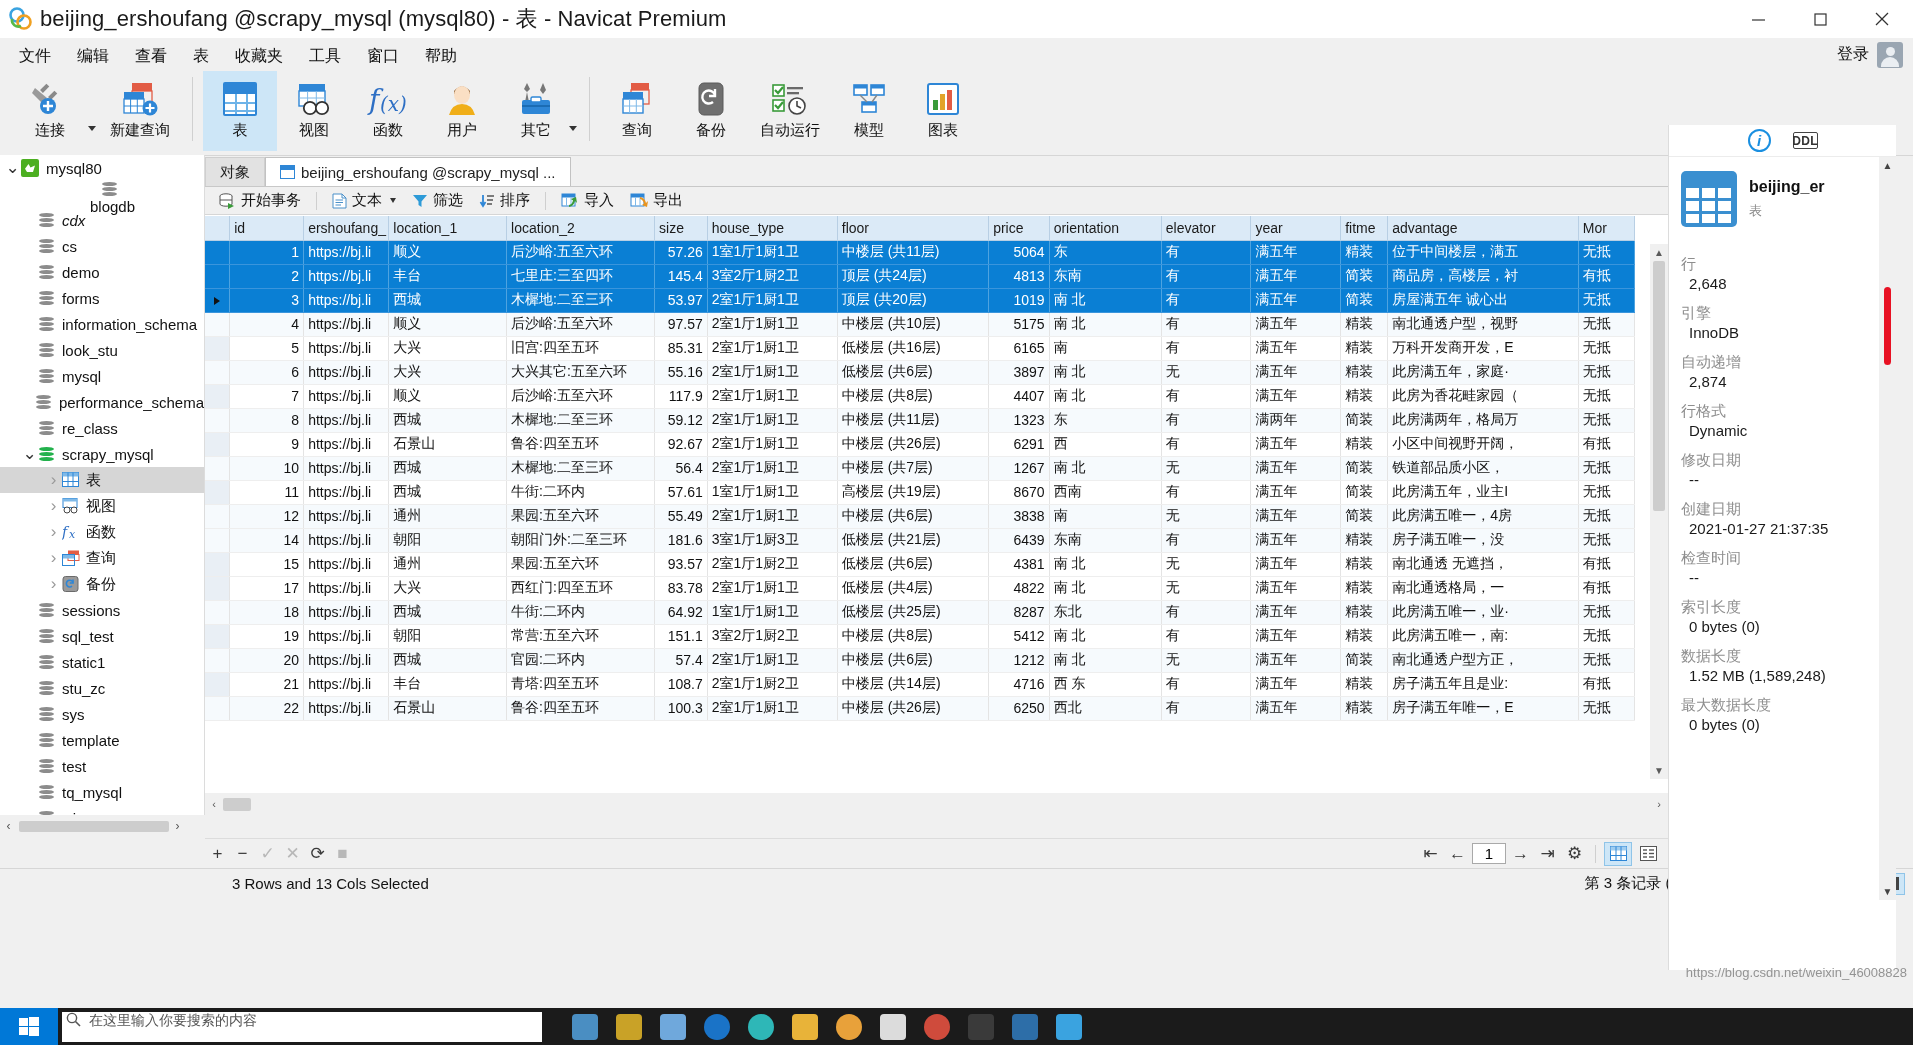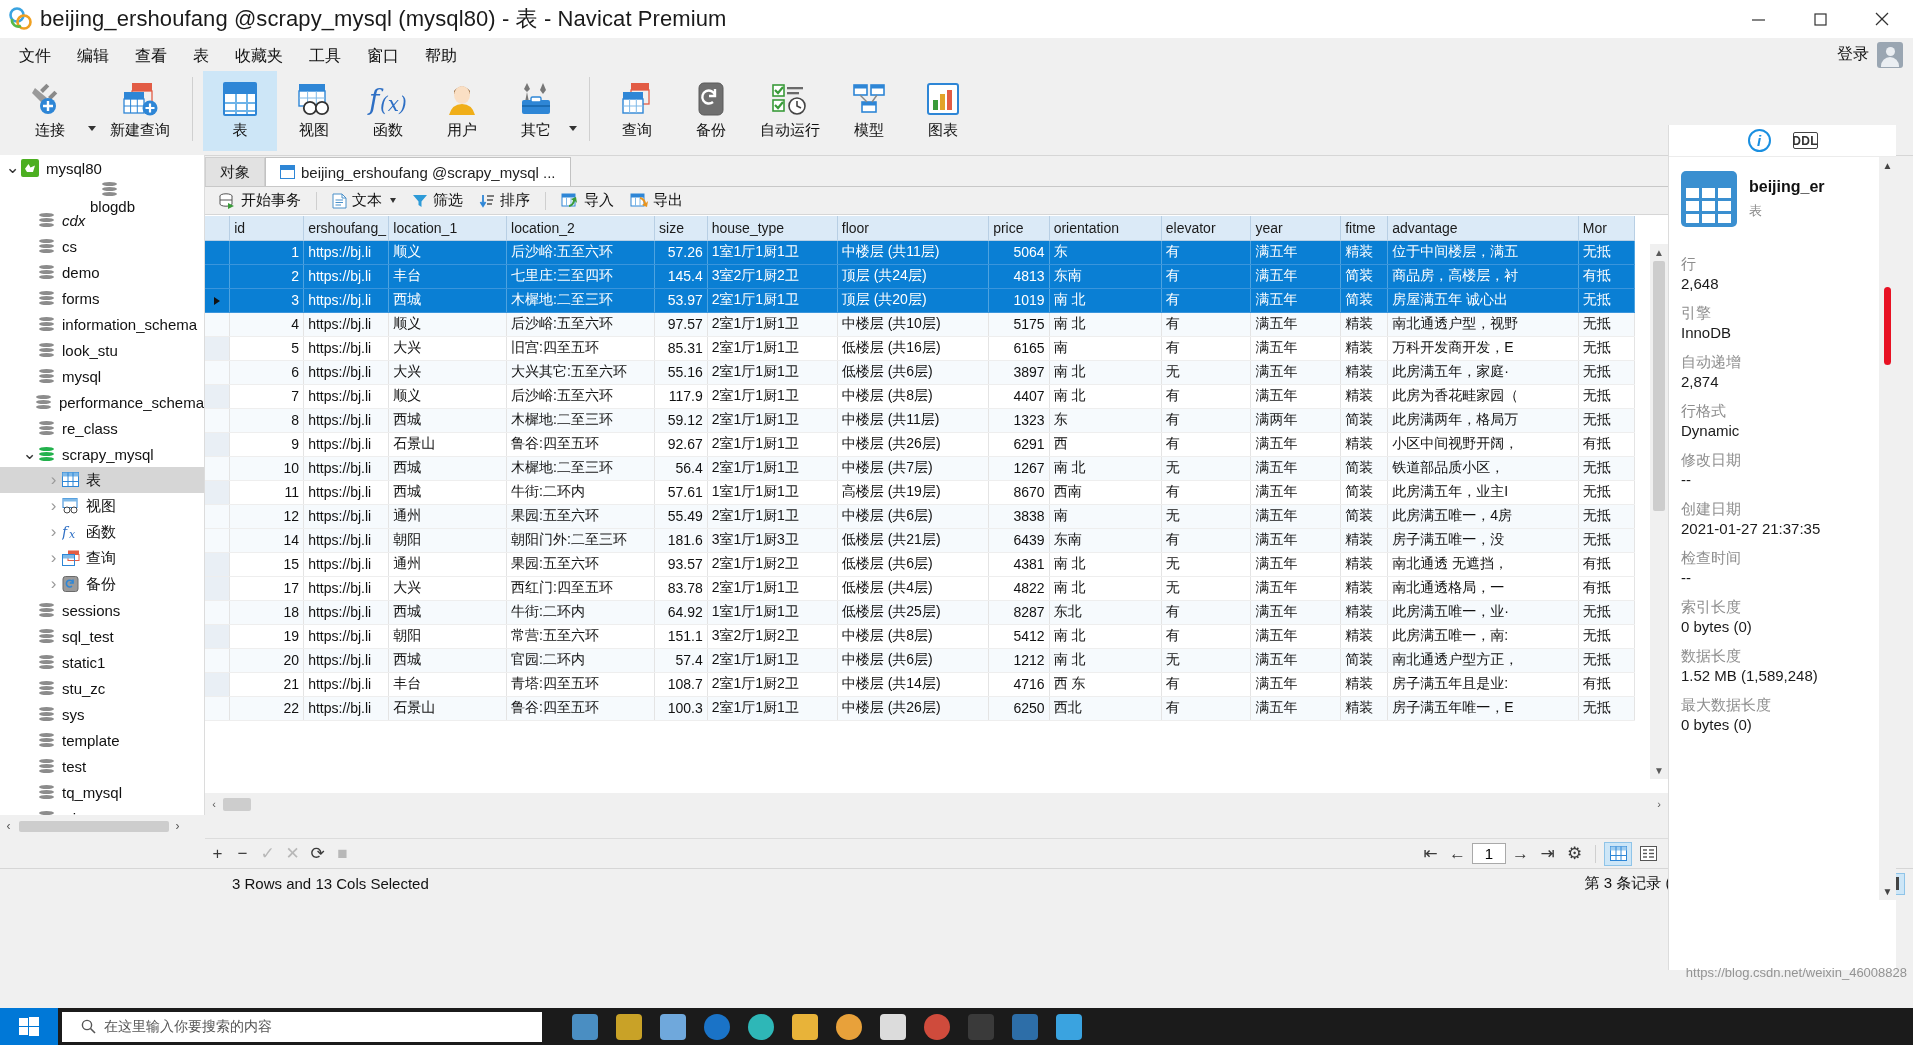--- a/index.html
+++ b/index.html
@@ -161,30 +161,30 @@
             display:flex;align-items:center;justify-content:center;font-size:15px;font-style:italic;font-weight:bold;}
   .ip-tab-ddl{width:25px;height:17px;border:1.5px solid #444;border-radius:2px;display:flex;align-items:center;
             justify-content:center;font-size:12px;font-weight:bold;color:#333;letter-spacing:0.3px;}
   .ip-head{display:flex;align-items:center;padding:14px 0 6px 12px;gap:12px;}
   .ip-bigico{width:56px;height:56px;border-radius:5px;background:#3a8fd0;position:relative;overflow:hidden;flex:0 0 auto;}
   .ip-bigico .cell{position:absolute;background:#fff;}
   .ip-title{font-size:16px;font-weight:bold;color:#111;white-space:nowrap;overflow:hidden;}
   .ip-sub{font-size:13px;color:#8a8a8a;margin-top:6px;}
   .ip-rows{padding:10px 0 0 12px;}
   .ip-k{font-size:15px;color:#8e8e8e;margin-top:12px;}
-  .ip-v{font-size:15px;color:#1a1a1a;margin-top:1px;}
+  .ip-v{font-size:15px;color:#1a1a1a;margin-top:1px;margin-left:8px;}
   .ip-vscroll{position:absolute;right:0;top:32px;width:17px;bottom:70px;background:#f0f0f0;}
   .ipv-arrow{height:17px;display:flex;align-items:center;justify-content:center;color:#444;font-size:10px;}
   .ipv-thumb{position:absolute;left:5px;width:7px;top:130px;height:78px;background:#e81123;border-radius:4px;}
 
   
   .taskbar{position:absolute;left:0;top:1008px;width:1913px;height:37px;background:#1b1b1b;display:flex;align-items:center;}
   .tb-start{width:58px;height:37px;background:#0078d7;display:flex;align-items:center;justify-content:center;}
-  .tb-search{width:480px;height:30px;background:#ffffff;margin-left:4px;display:flex;align-items:center;
-             padding-left:19px;gap:8px;color:#555;font-size:14px;}
+  .tb-search{width:480px;height:30px;background:#ffffff;margin-left:4px;display:flex;align-items:flex-start;
+             padding-left:4px;gap:8px;color:#555;font-size:14px;}
   .tb-icons{display:flex;align-items:center;gap:18px;margin-left:30px;}
   .tb-app{width:26px;height:26px;border-radius:4px;}
   .watermark{position:absolute;right:6px;top:965px;font-size:13px;color:#8a8a8a;opacity:.9;}
 </style>
 </head>
 <body>
 
 <div class="app">
 
   <div class="titlebar">

